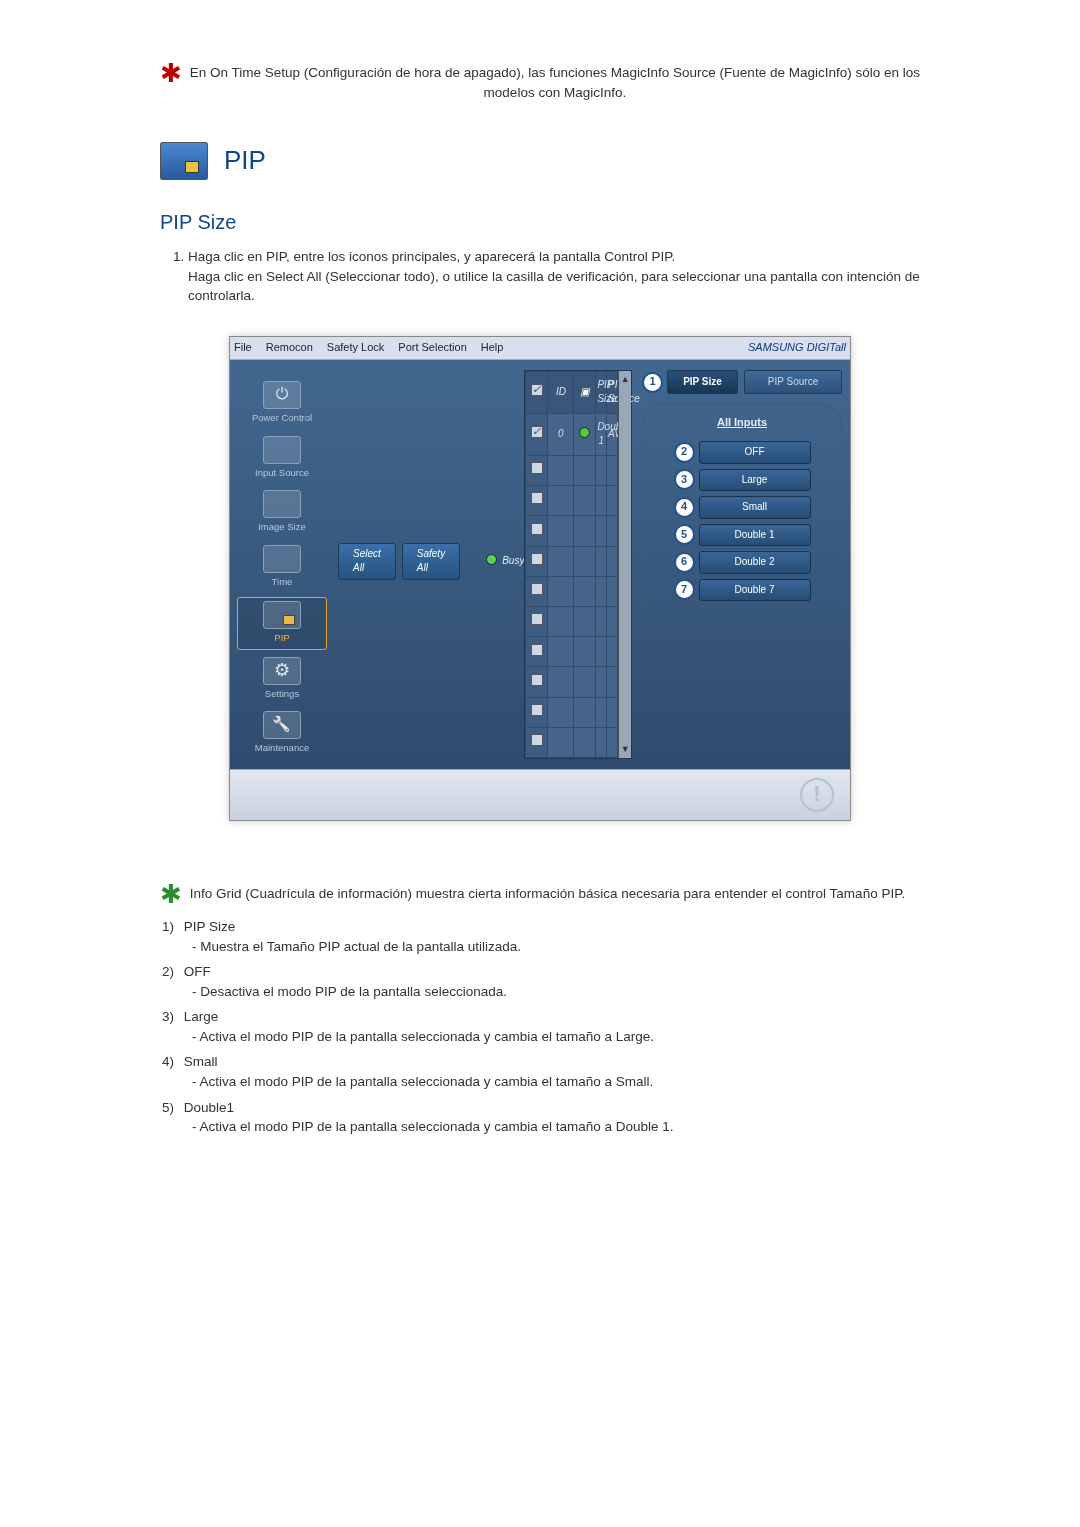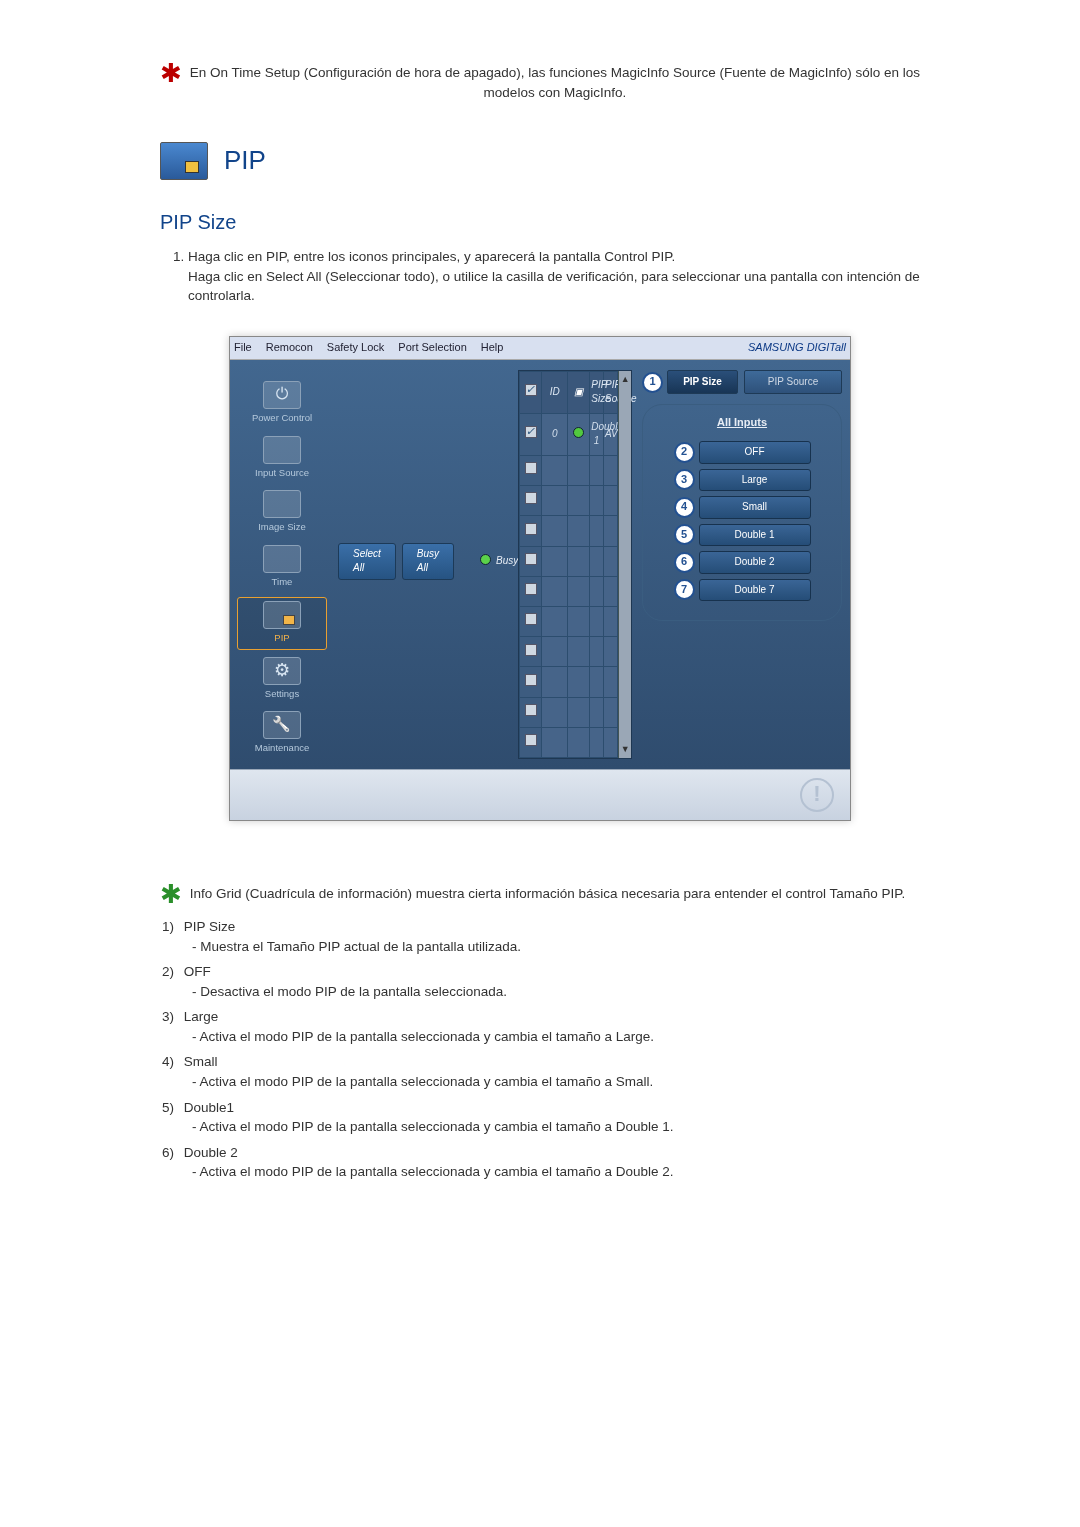--- a/index.html
+++ b/index.html
@@ -382,21 +382,21 @@
         <div class="side-item">
           <div class="side-ico wrench"></div>
           <span class="side-label">Maintenance</span>
         </div>
       </div>
 
       <div class="main-pane">
         <div class="grid-area">
           <div class="grid-toolbar">
             <div class="pillbtn">Select All</div>
-            <div class="pillbtn">Busy All</div>
+            <div class="pillbtn">Safety All</div>
             <div class="busy">
               <span class="busy-dot"></span>
               <span>Busy</span>
             </div>
           </div>
 
           <div class="scroll-wrap">
           <table class="grid">
             <colgroup>
               <col style="width:22px">
@@ -566,20 +566,15 @@
     <div class="item">
       <span class="num">4)</span>
       <span>Small</span>
       <div class="desc">- Activa el modo PIP de la pantalla seleccionada y cambia el tamaño a Small.</div>
     </div>
     <div class="item">
       <span class="num">5)</span>
       <span>Double1</span>
       <div class="desc">- Activa el modo PIP de la pantalla seleccionada y cambia el tamaño a Double 1.</div>
     </div>
-    <div class="item">
-      <span class="num">6)</span>
-      <span>Double 2</span>
-      <div class="desc">- Activa el modo PIP de la pantalla seleccionada y cambia el tamaño a Double 2.</div>
-    </div>
   </div>
 
 </div>
 
 </body></html>

